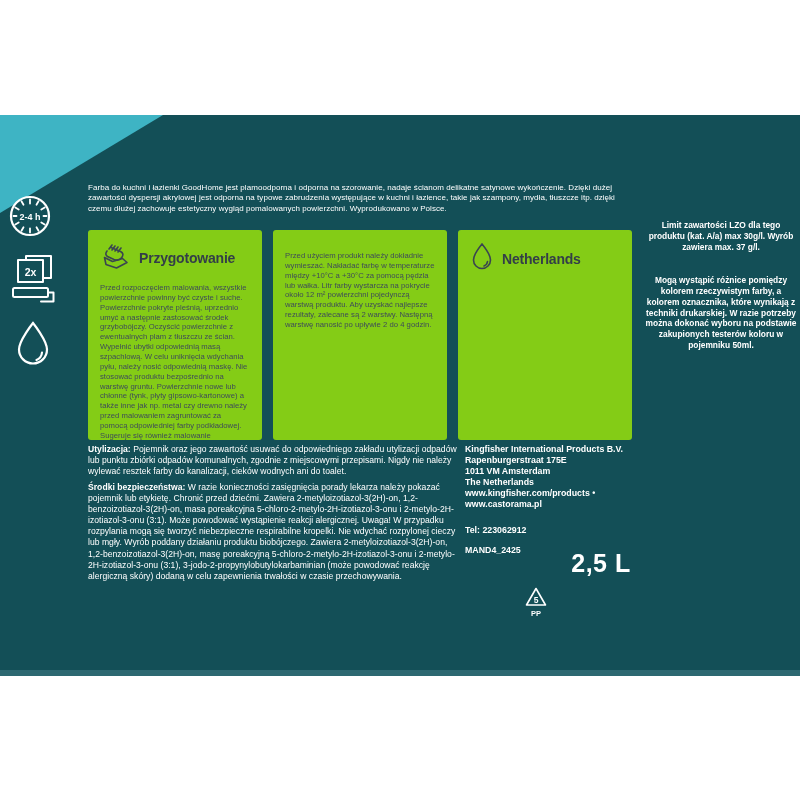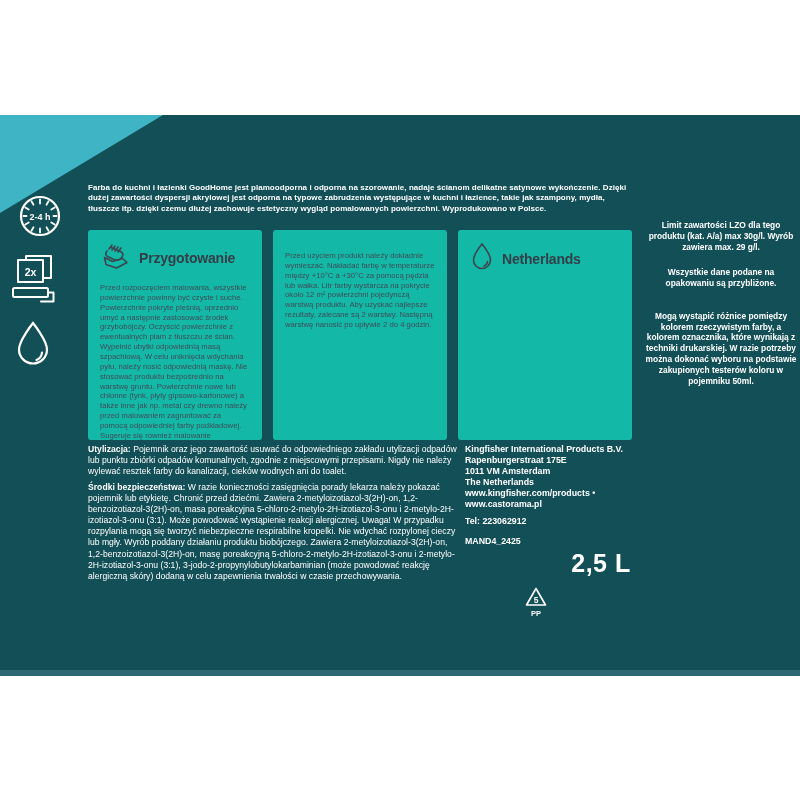--- a/index.html
+++ b/index.html
@@ -9,32 +9,32 @@
   }
   
   .label-bg{position:absolute;left:0;top:115px;width:800px;height:561px;background:#134f57;}
   .accent-triangle{
     position:absolute;left:0;top:0;width:163px;height:98px;background:#3eb4c4;
     clip-path:polygon(0 0,100% 0,0 100%);
   }
   .bottom-sheen{position:absolute;left:0;bottom:0;width:100%;height:6px;background:#2c6871;}
   
   .rail-icon{position:absolute;}
-  .rail-clock{left:18px;top:194px;}
+  .rail-clock{left:8px;top:194px;}
   .rail-coats{left:11px;top:254px;}
   .rail-drop{left:13px;top:320px;}
   
   .intro{
     position:absolute;left:88px;top:183px;width:545px;
-    color:#ffffff;font-size:8px;font-weight:700;line-height:1.3;letter-spacing:.05px;
+    color:#ffffff;font-size:8px;font-weight:400;line-height:1.3;letter-spacing:.05px;
   }
   
   .cards{position:absolute;left:88px;top:230px;display:flex;gap:11px;}
   .card{
-    width:174px;height:210px;background:#14b8a6;border-radius:3px;
+    width:174px;height:210px;background:#84cc16;border-radius:3px;
     padding:12px 12px 19px 12px;box-sizing:border-box;overflow:hidden;
   }
   .card-head{display:flex;align-items:center;gap:8px;}
   .card-title{color:#333e48;font-size:14px;font-weight:700;letter-spacing:-.2px;white-space:nowrap;}
   .card-body{
     margin-top:9px;color:#3f4c59;font-size:7.7px;font-weight:400;line-height:1.28;letter-spacing:.02px;
   }
   
   .right-col{
     position:absolute;left:645px;top:220px;width:152px;text-align:center;
@@ -47,21 +47,21 @@
     position:absolute;left:88px;top:444px;width:372px;
     color:#ffffff;font-size:8.6px;font-weight:400;line-height:1.3;letter-spacing:.02px;
   }
   .legal p{margin:0 0 4px 0;}
   .lead{font-weight:700;}
   
   .mfr{
     position:absolute;left:465px;top:444px;width:190px;
     color:#ffffff;font-size:8.8px;font-weight:600;line-height:1.24;
   }
-  .mfr .tel{margin-top:7px;}
+  .mfr .tel{margin-top:16px;}
   .mfr .code{margin-top:9px;}
   
   .volume{position:absolute;left:538px;top:549px;width:126px;text-align:center;color:#ffffff;}
   .volume .litres{font-size:25px;font-weight:700;letter-spacing:.5px;}
   .volume .coverage{font-size:28px;font-weight:700;margin-top:3px;letter-spacing:.5px;}
   .recycle{position:absolute;left:523px;top:585px;}
 </style>
 </head>
 <body>
 
@@ -143,22 +143,21 @@
             <path d="M17.5 19.5 a5.5 5.5 0 0 1 -3.5 4.5"></path>
           </svg>
         </span>
         <span class="card-title">Netherlands</span>
       </div>
     </div>
 
   </div>
 
   <div class="right-col">
-    <p>Limit zawartości LZO dla tego produktu (kat. A/a) max 30g/l. Wyrób zawiera max. 29 g/l.</p>
-    <p>Wszystkie dane podane na opakowaniu są przybliżone.</p>
+    <p>Limit zawartości LZO dla tego produktu (kat. A/a) max 30g/l. Wyrób zawiera max. 37 g/l.</p>
     <p class="spaced">Mogą wystąpić różnice pomiędzy kolorem rzeczywistym farby, a kolorem oznacznika, które wynikają z techniki drukarskiej. W razie potrzeby można dokonać wyboru na podstawie zakupionych testerów koloru w pojemniku 50ml.</p>
   </div>
 
   <div class="legal">
     <p><span class="lead">Utylizacja:</span><span> Pojemnik oraz jego zawartość usuwać do odpowiedniego zakładu utylizacji odpadów lub punktu zbiórki odpadów komunalnych, zgodnie z miejscowymi przepisami. Nigdy nie należy wylewać resztek farby do kanalizacji, cieków wodnych ani do toalet.</span></p>
     <p><span class="lead">Środki bezpieczeństwa:</span><span> W razie konieczności zasięgnięcia porady lekarza należy pokazać pojemnik lub etykietę. Chronić przed dziećmi. Zawiera 2-metyloizotiazol-3(2H)-on, 1,2-benzoizotiazol-3(2H)-on, masa poreakcyjna 5-chloro-2-metylo-2H-izotiazol-3-onu i 2-metylo-2H-izotiazol-3-onu (3:1). Może powodować wystąpienie reakcji alergicznej. Uwaga! W przypadku rozpylania mogą się tworzyć niebezpieczne respirabilne kropelki. Nie wdychać rozpylonej cieczy lub mgły. Wyrób poddany działaniu produktu biobójczego. Zawiera 2-metyloizotiazol-3(2H)-on, 1,2-benzoizotiazol-3(2H)-on, masę poreakcyjną 5-chloro-2-metylo-2H-izotiazol-3-onu i 2-metylo-2H-izotiazol-3-onu (3:1), 3-jodo-2-propynylobutylokarbaminian (może powodować reakcję alergiczną skóry) dodaną w celu zapewnienia trwałości w czasie przechowywania.</span></p>
   </div>
 
   <div class="mfr">
     <div>Kingfisher International Products B.V.</div>

